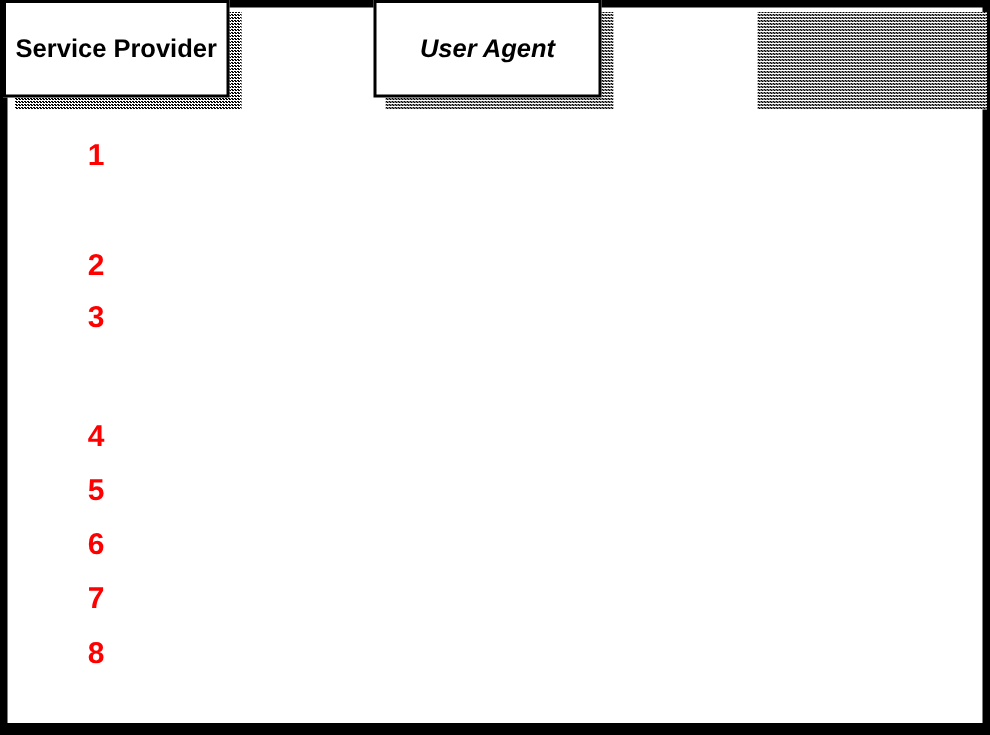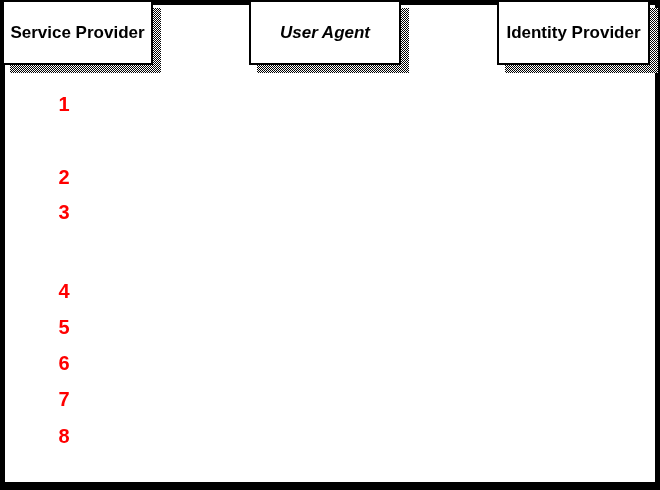--- a/index.html
+++ b/index.html
@@ -96,23 +96,20 @@
   <div class="drop-shadow shadow-sp"></div>
   <div class="drop-shadow shadow-ua"></div>
   <div class="drop-shadow shadow-idp"></div>
 
   <div class="actor-box box-sp">
     <span class="actor-label">Service Provider</span>
   </div>
   <div class="actor-box box-ua">
     <span class="actor-label">User Agent</span>
   </div>
-  <div class="actor-box box-idp">
-    <span class="actor-label">Identity Provider</span>
-  </div>
 
   <div class="step-number step-1">1</div>
   <div class="step-number step-2">2</div>
   <div class="step-number step-3">3</div>
   <div class="step-number step-4">4</div>
   <div class="step-number step-5">5</div>
   <div class="step-number step-6">6</div>
   <div class="step-number step-7">7</div>
   <div class="step-number step-8">8</div>
 

